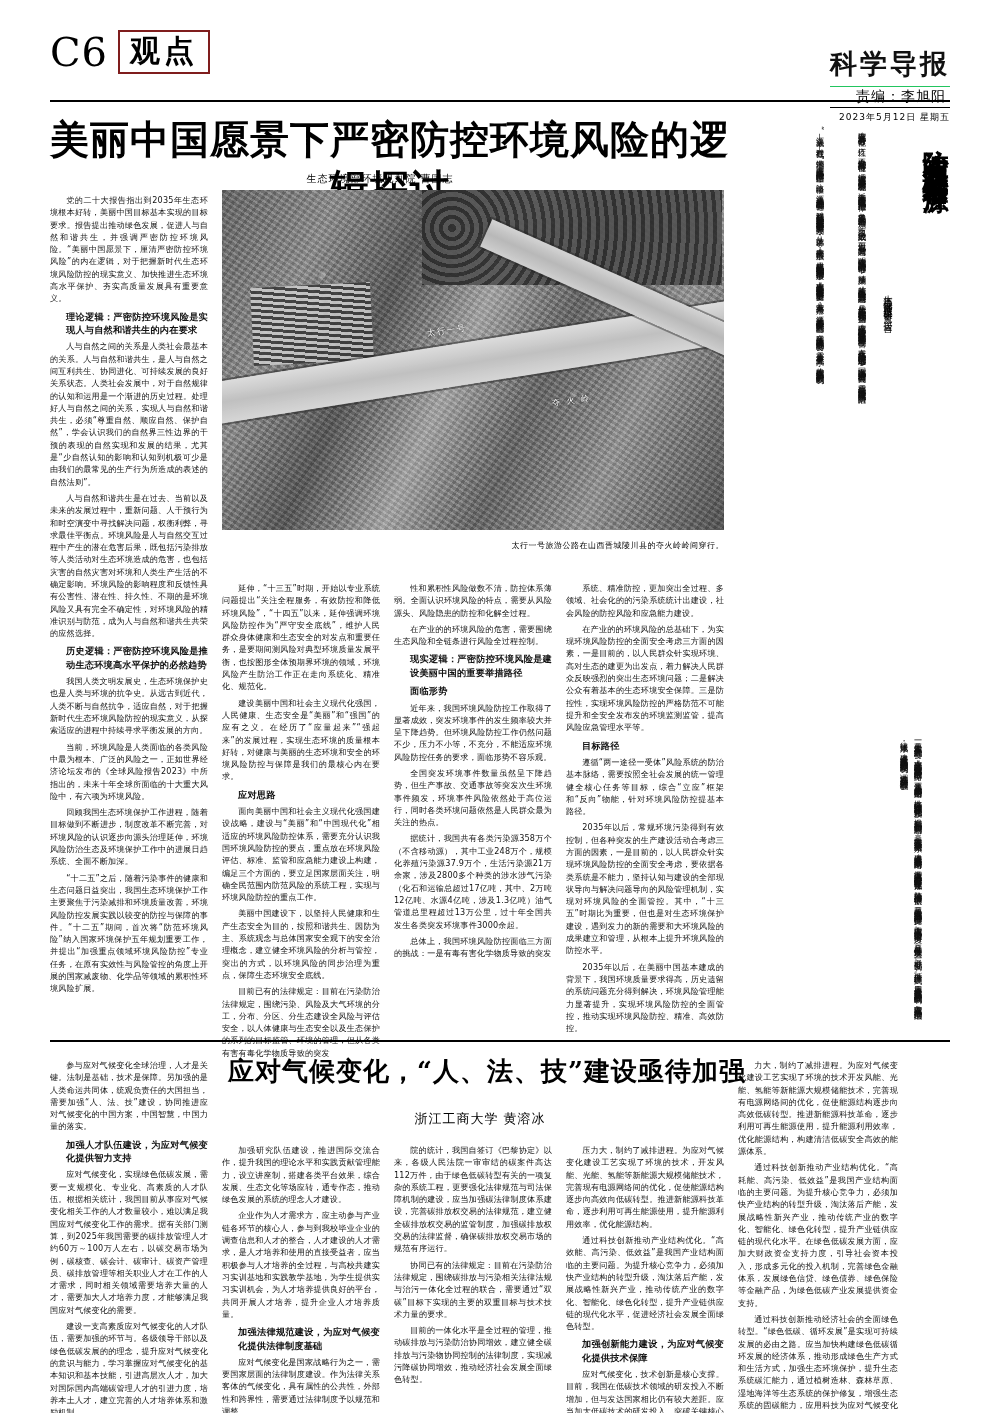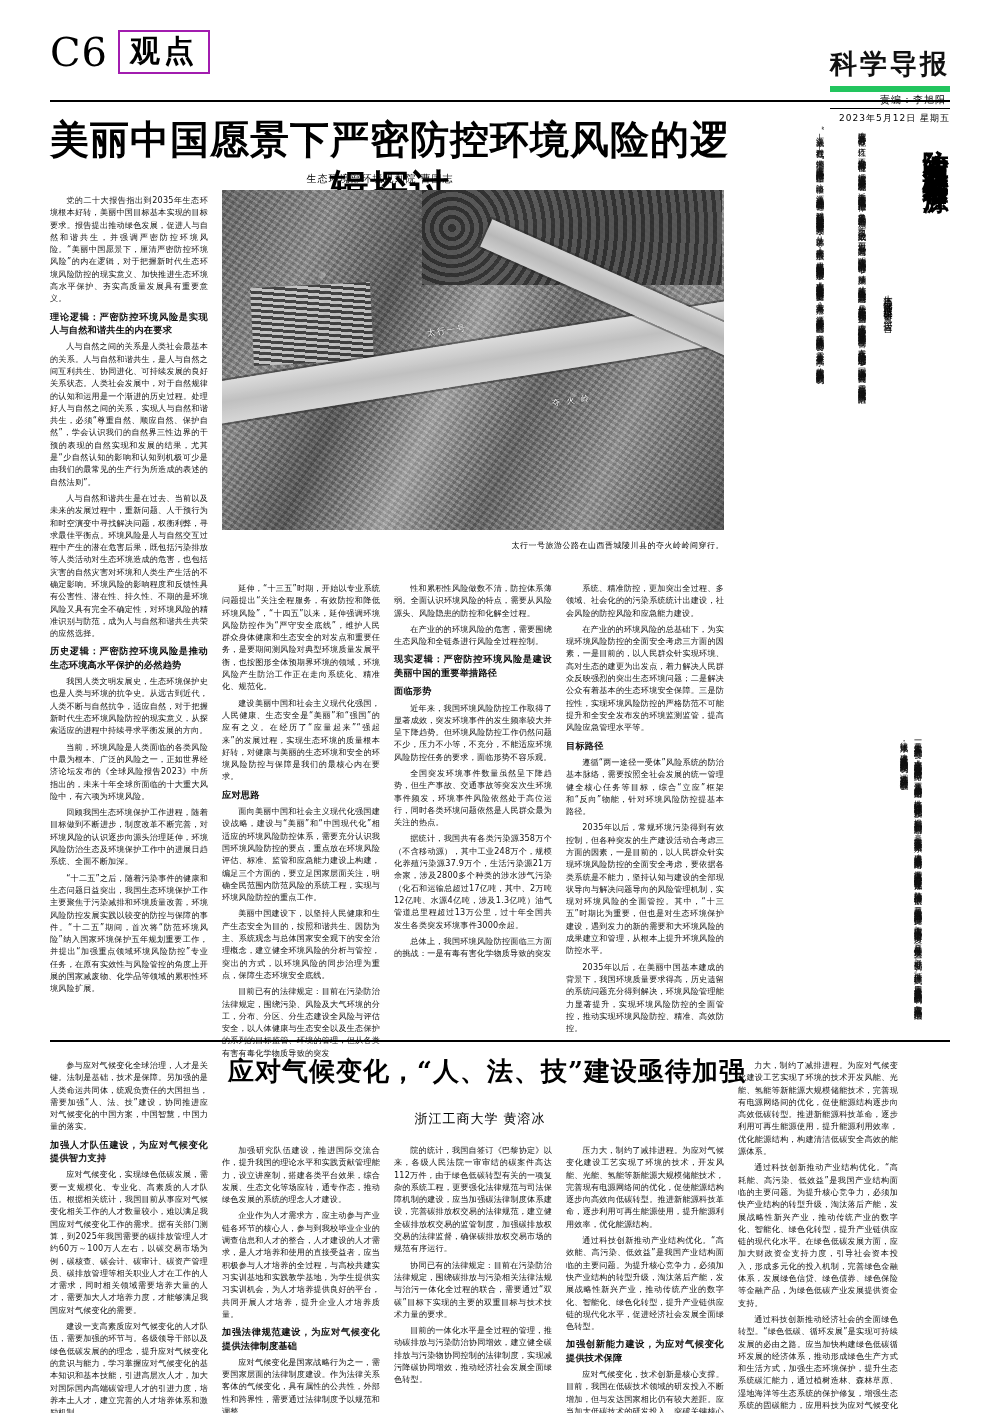--- a/index.html
+++ b/index.html
@@ -34,43 +34,43 @@
     display: flex; align-items: center; gap: 10px;
   }
   .page-num {
     font-family: "DejaVu Serif", "Liberation Serif", serif;
     font-size: 40px;
     font-weight: 400;
     letter-spacing: 1px;
     line-height: 1;
   }
   .section-box {
-    border: 2px solid #a21caf;
+    border: 2px solid #7f1d1d;
     padding: 4px 10px 6px 10px;
     font-size: 30px;
     font-weight: bold;
     letter-spacing: 4px;
     line-height: 1;
   }
   .m-right {
     position: absolute; right: 0; top: 16px;
     text-align: right;
   }
   .paper-title {
     font-family: "DejaVu Serif", "Liberation Serif", serif;
     font-size: 27px;
     font-weight: bold;
     letter-spacing: 3px;
     color: #111;
     margin-bottom: 4px;
   }
   .editor-line {
-    border-top: 6px solid #22c55e;
+    border-top: 1px solid #22c55e;
     border-bottom: 1px solid #000;
-    font-size: 10px;
+    font-size: 14px;
     padding: 1px 4px;
     letter-spacing: 1px;
   }
   .date-line {
     font-size: 9px;
     padding-top: 3px;
     letter-spacing: 1px;
     text-align: right;
   }
   .rule-thick {
@@ -107,21 +107,21 @@
   .col {
     position: absolute;
     font-size: 8.1px;
     line-height: 1.52;
     text-align: justify;
     color: #111;
     letter-spacing: 0.2px;
   }
   .col p { margin: 4px 0 2px 0; text-indent: 2em; }
   .col h4 {
-    margin: 5px 0 3px 0;
+    margin: 5px 0 3px 16px;
     font-size: 9.2px;
     font-weight: bold;
     line-height: 1.45;
     text-indent: 0;
   }
   .c1 { left: 50px;  top: 190px; width: 158px; }
   .c2 { left: 222px; top: 578px; width: 158px; }
   .c3 { left: 394px; top: 578px; width: 158px; }
   .c4 { left: 566px; top: 578px; width: 158px; }
 

